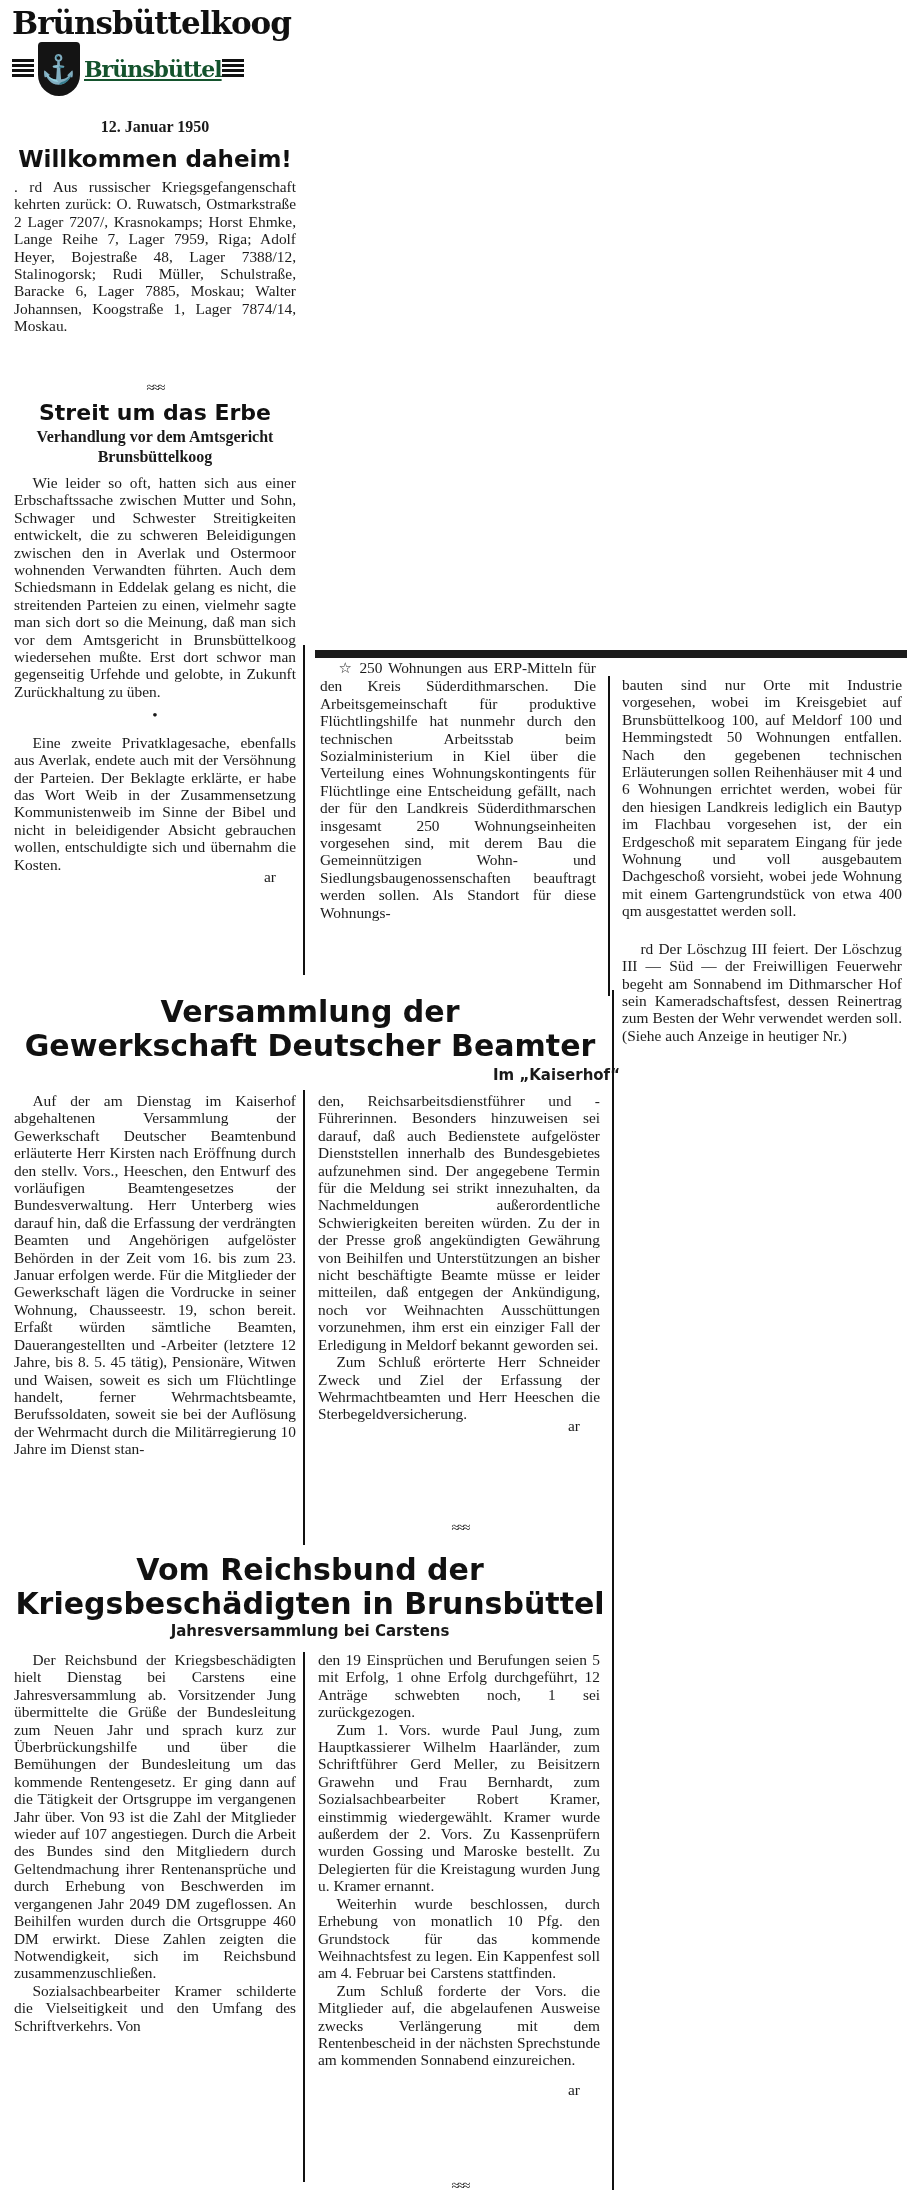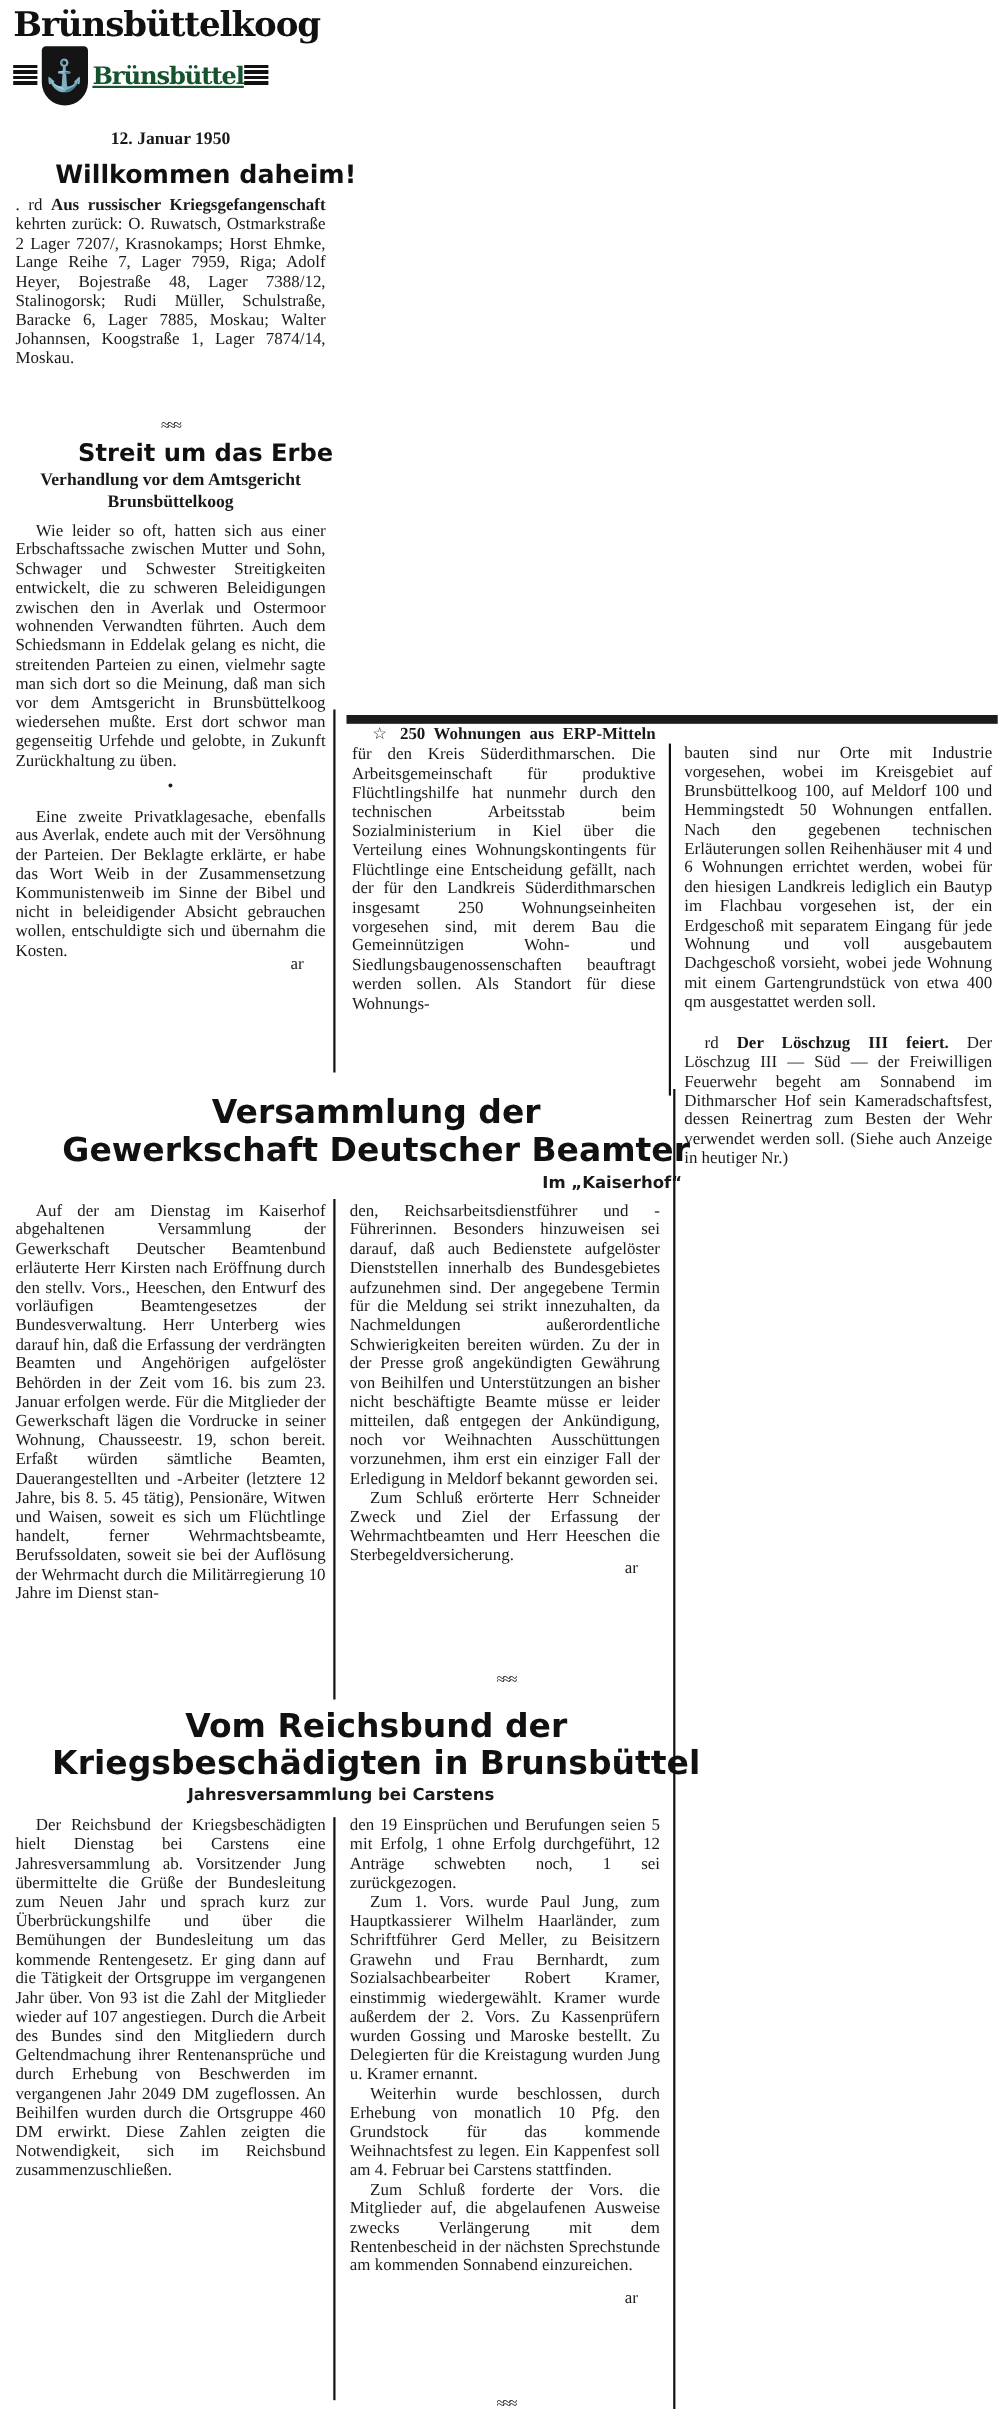--- a/index.html
+++ b/index.html
@@ -3,38 +3,38 @@
 <meta charset="utf-8">
 <style>
   html, body { margin: 0; padding: 0; background: #ffffff; }
   body { width: 910px; height: 2197px; position: relative; overflow: hidden;
          font-family: "Liberation Serif", "DejaVu Serif", serif; color: #1a1a1a; }
   .abs { position: absolute; }
   .col-text { font-size: 15.4px; line-height: 17.4px; text-align: justify; hyphens: none; }
   .col-text p { margin: 0; text-indent: 1.2em; }
   .col-text p.noind { text-indent: 0; }
   .col-text p + p.gap { margin-top: 20px; }
-  .b { font-weight: bold; }
+  .b { font-weight: normal; }
   .sig { float: right; margin-right: 20px; text-indent: 0; margin-top: 12px; }
   .clear::after { content: ""; display: block; clear: both; }
 
   
   .mast { left: 12px; top: 6px; width: 280px; height: 110px; }
   .mast-title { font-family: "DejaVu Serif", serif; font-weight: bold; font-size: 31px;
                 letter-spacing: -1px; line-height: 34px; color: #111; white-space: nowrap; }
   .mast-row2 { display: flex; align-items: center; margin-top: 2px; }
   .bar-l, .bar-r { width: 22px; height: 20px; background: repeating-linear-gradient(#111 0 3px, #fff 3px 5px); }
   .shield { width: 42px; height: 54px; background: #141414; border-radius: 4px 4px 22px 22px;
             display: flex; align-items: center; justify-content: center; color: #fff; font-size: 28px; margin: 0 4px; }
   .mast-sub { font-family: "DejaVu Serif", serif; font-weight: bold; font-size: 22px;
               letter-spacing: -1px; line-height: 34px; color: #14532d; white-space: nowrap; text-decoration: underline; }
   .dateline { left: 0; top: 118px; width: 310px; text-align: center;
               font-family: "Liberation Serif", serif; font-weight: bold; font-size: 16px; }
 
-  .head1 { font-family: "DejaVu Sans", sans-serif; font-weight: bold; text-align: center; color: #111; padding-left: 32px; }
+  .head1 { font-family: "DejaVu Sans", sans-serif; font-weight: bold; text-align: center; color: #111; }
   .h-willkommen { left: 0; top: 146px; width: 310px; font-size: 23px; }
   .h-streit { left: 0; top: 400px; width: 310px; font-size: 22px; }
   .sub-streit { left: 10px; top: 427px; width: 290px; font-size: 16px; line-height: 20px;
                 text-align: center; font-weight: bold; }
 
   .sep-wave { text-align: center; font-size: 14px; letter-spacing: -2px; color: #222; line-height: 12px; }
 
   .vrule { position: absolute; background: #111; width: 2px; }
   .hbar { position: absolute; background: #1b1b1b; height: 8px; }
 
@@ -111,20 +111,21 @@
 <div class="abs sep-wave" style="left:305px; top:1522px; width:310px;">≈≈≈</div>
 <div class="vrule" style="left:612px; top:990px; height:1200px;"></div>
 
 <div class="abs head1 h-reich">
   <div>Vom Reichsbund der</div>
   <div>Kriegsbeschädigten in Brunsbüttel</div>
 </div>
 <div class="abs sub-reich">Jahresversammlung bei Carstens</div>
 <div class="abs col-text" style="left:14px; top:1651px; width:282px;">
   <p>Der Reichsbund der Kriegsbeschädigten hielt Dienstag bei Carstens eine Jahresversammlung ab. Vorsitzender Jung übermittelte die Grüße der Bundesleitung zum Neuen Jahr und sprach kurz zur Überbrückungshilfe und über die Bemühungen der Bundesleitung um das kommende Rentengesetz. Er ging dann auf die Tätigkeit der Ortsgruppe im vergangenen Jahr über. Von 93 ist die Zahl der Mitglieder wieder auf 107 angestiegen. Durch die Arbeit des Bundes sind den Mitgliedern durch Geltendmachung ihrer Rentenansprüche und durch Erhebung von Beschwerden im vergangenen Jahr 2049 DM zugeflossen. An Beihilfen wurden durch die Ortsgruppe 460 DM erwirkt. Diese Zahlen zeigten die Notwendigkeit, sich im Reichsbund zusammenzuschließen.</p>
+  <p>Sozialsachbearbeiter Kramer schilderte die Vielseitigkeit und den Umfang des Schriftverkehrs. Von</p>
 </div>
 <div class="vrule" style="left:303px; top:1652px; height:530px;"></div>
 <div class="abs col-text" style="left:318px; top:1651px; width:282px;">
   <p class="noind">den 19 Einsprüchen und Berufungen seien 5 mit Erfolg, 1 ohne Erfolg durchgeführt, 12 Anträge schwebten noch, 1 sei zurückgezogen.</p>
   <p>Zum 1. Vors. wurde Paul Jung, zum Hauptkassierer Wilhelm Haarländer, zum Schriftführer Gerd Meller, zu Beisitzern Grawehn und Frau Bernhardt, zum Sozialsachbearbeiter Robert Kramer, einstimmig wiedergewählt. Kramer wurde außerdem der 2. Vors. Zu Kassenprüfern wurden Gossing und Maroske bestellt. Zu Delegierten für die Kreistagung wurden Jung u. Kramer ernannt.</p>
   <p>Weiterhin wurde beschlossen, durch Erhebung von monatlich 10 Pfg. den Grundstock für das kommende Weihnachtsfest zu legen. Ein Kappenfest soll am 4. Februar bei Carstens stattfinden.</p>
   <p class="clear"><span>Zum Schluß forderte der Vors. die Mitglieder auf, die abgelaufenen Ausweise zwecks Verlängerung mit dem Rentenbescheid in der nächsten Sprechstunde am kommenden Sonnabend einzureichen.</span> <span class="sig">ar</span></p>
 </div>
 <div class="abs sep-wave" style="left:305px; top:2180px; width:310px;">≈≈≈</div>
 

